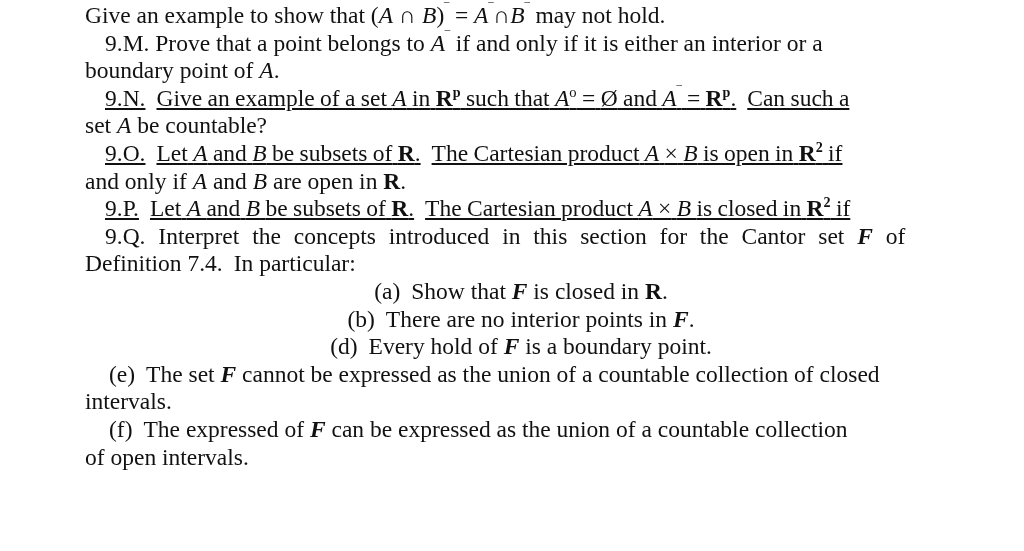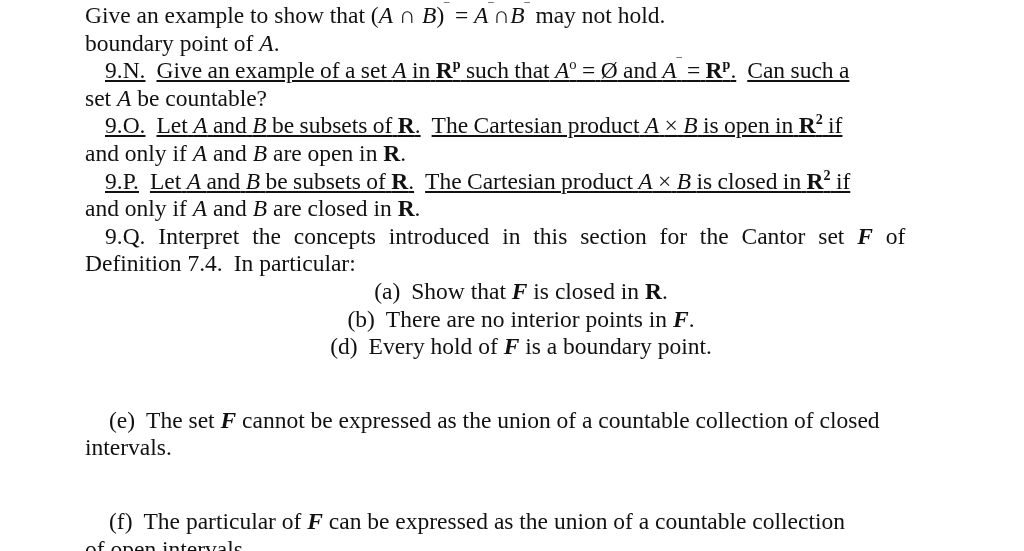--- a/index.html
+++ b/index.html
@@ -37,21 +37,20 @@
   .indent {
     padding-left: 20px;
   }
   
   .indent-item {
     padding-left: 18px;
     text-align: center;
   }
   .indent-item-wide {
     padding-left: 24px;
-    margin-top: 46px;
   }
   
   i.var {
     font-style: italic;
     font-family: "Liberation Serif", "DejaVu Serif", serif;
   }
   
   b.bb {
     font-weight: bold;
     font-style: italic;
@@ -84,48 +83,48 @@
   .gap-md { display:inline-block; width:11px; }
 </style>
 </head>
 <body>
 
 <div id="page">
   <div class="textblock">
 
     <div class="line"><span>Give an example to show that</span> <span><span>(</span><i class="var">A</i><span class="gap-sm"></span><span>∩</span><span class="gap-sm"></span><i class="var">B</i><span>)</span><sup class="sup">‾</sup> <span>=</span> <i class="var">A</i><sup class="sup">‾</sup><span>∩</span><i class="var">B</i><sup class="sup">‾</sup></span> <span>may not hold.</span></div>
 
+    <div class="line indent"><span>9.M.</span> <span>Prove that a point belongs to</span> <i class="var">A</i><sup class="sup">‾</sup> <span>if and only if it is either an interior or a</span></div>
 
     <div class="line"><span>boundary point of</span> <i class="var">A</i><span>.</span></div>
 
     <div class="line indent ws-tight"><span>9.N.</span><span class="gap-md"></span><span>Give an example of a set</span> <i class="var">A</i> <span>in</span> <b class="bbr">R</b><sup class="supb">p</sup> <span>such that</span> <i class="var">A</i><sup class="sup">o</sup> <span>=</span> <span>Ø</span> <span>and</span> <i class="var">A</i><sup class="sup">‾</sup> <span>=</span> <b class="bbr">R</b><sup class="supb">p</sup><span>.</span><span class="gap-md"></span><span>Can such a</span></div>
 
     <div class="line"><span>set</span> <i class="var">A</i> <span>be countable?</span></div>
 
     <div class="line indent ws-tight"><span>9.O.</span><span class="gap-md"></span><span>Let</span> <i class="var">A</i> <span>and</span> <i class="var">B</i> <span>be subsets of</span> <b class="bbr">R</b><span>.</span><span class="gap-md"></span><span>The Cartesian product</span> <i class="var">A</i> <span>×</span> <i class="var">B</i> <span>is open in</span> <b class="bbr">R</b><sup class="supb">2</sup> <span>if</span></div>
 
     <div class="line"><span>and only if</span> <i class="var">A</i> <span>and</span> <i class="var">B</i> <span>are open in</span> <b class="bbr">R</b><span>.</span></div>
 
     <div class="line indent ws-tight"><span>9.P.</span><span class="gap-md"></span><span>Let</span> <i class="var">A</i> <span>and</span> <i class="var">B</i> <span>be subsets of</span> <b class="bbr">R</b><span>.</span><span class="gap-md"></span><span>The Cartesian product</span> <i class="var">A</i> <span>×</span> <i class="var">B</i> <span>is closed in</span> <b class="bbr">R</b><sup class="supb">2</sup> <span>if</span></div>
 
-    <div class="line"><span>and only if</span> <i class="var">A</i> <span>and</span> <i class="var">B</i> <span>are closed in</span> <b class="bbr">R</b><span>.</span></div>
 
     <div class="line indent ws-xwide"><span>9.Q.</span> <span>Interpret the concepts introduced in this section for the Cantor set</span> <b class="bb">F</b> <span>of</span></div>
 
     <div class="line"><span>Definition 7.4.</span><span class="gap-md"></span><span>In particular:</span></div>
 
     <div class="line indent-item"><span>(a)</span><span class="gap-md"></span><span>Show that</span> <b class="bb">F</b> <span>is closed in</span> <b class="bbr">R</b><span>.</span></div>
 
     <div class="line indent-item"><span>(b)</span><span class="gap-md"></span><span>There are no interior points in</span> <b class="bb">F</b><span>.</span></div>
 
 
     <div class="line indent-item"><span>(d)</span><span class="gap-md"></span><span>Every hold of</span> <b class="bb">F</b> <span>is a boundary point.</span></div>
 
     <div class="line indent-item-wide"><span>(e)</span><span class="gap-md"></span><span>The set</span> <b class="bb">F</b> <span>cannot be expressed as the union of a countable collection of closed</span></div>
 
     <div class="line"><span>intervals.</span></div>
 
-    <div class="line indent-item-wide"><span>(f)</span><span class="gap-md"></span><span>The particular of</span> <b class="bb">F</b> <span>can be expressed as the union of a countable collection</span></div>
+    <div class="line indent-item-wide"><span>(f)</span><span class="gap-md"></span><span>The expressed of</span> <b class="bb">F</b> <span>can be expressed as the union of a countable collection</span></div>
 
     <div class="line"><span>of open intervals.</span></div>
 
   </div>
 </div>
 
 </body></html>

